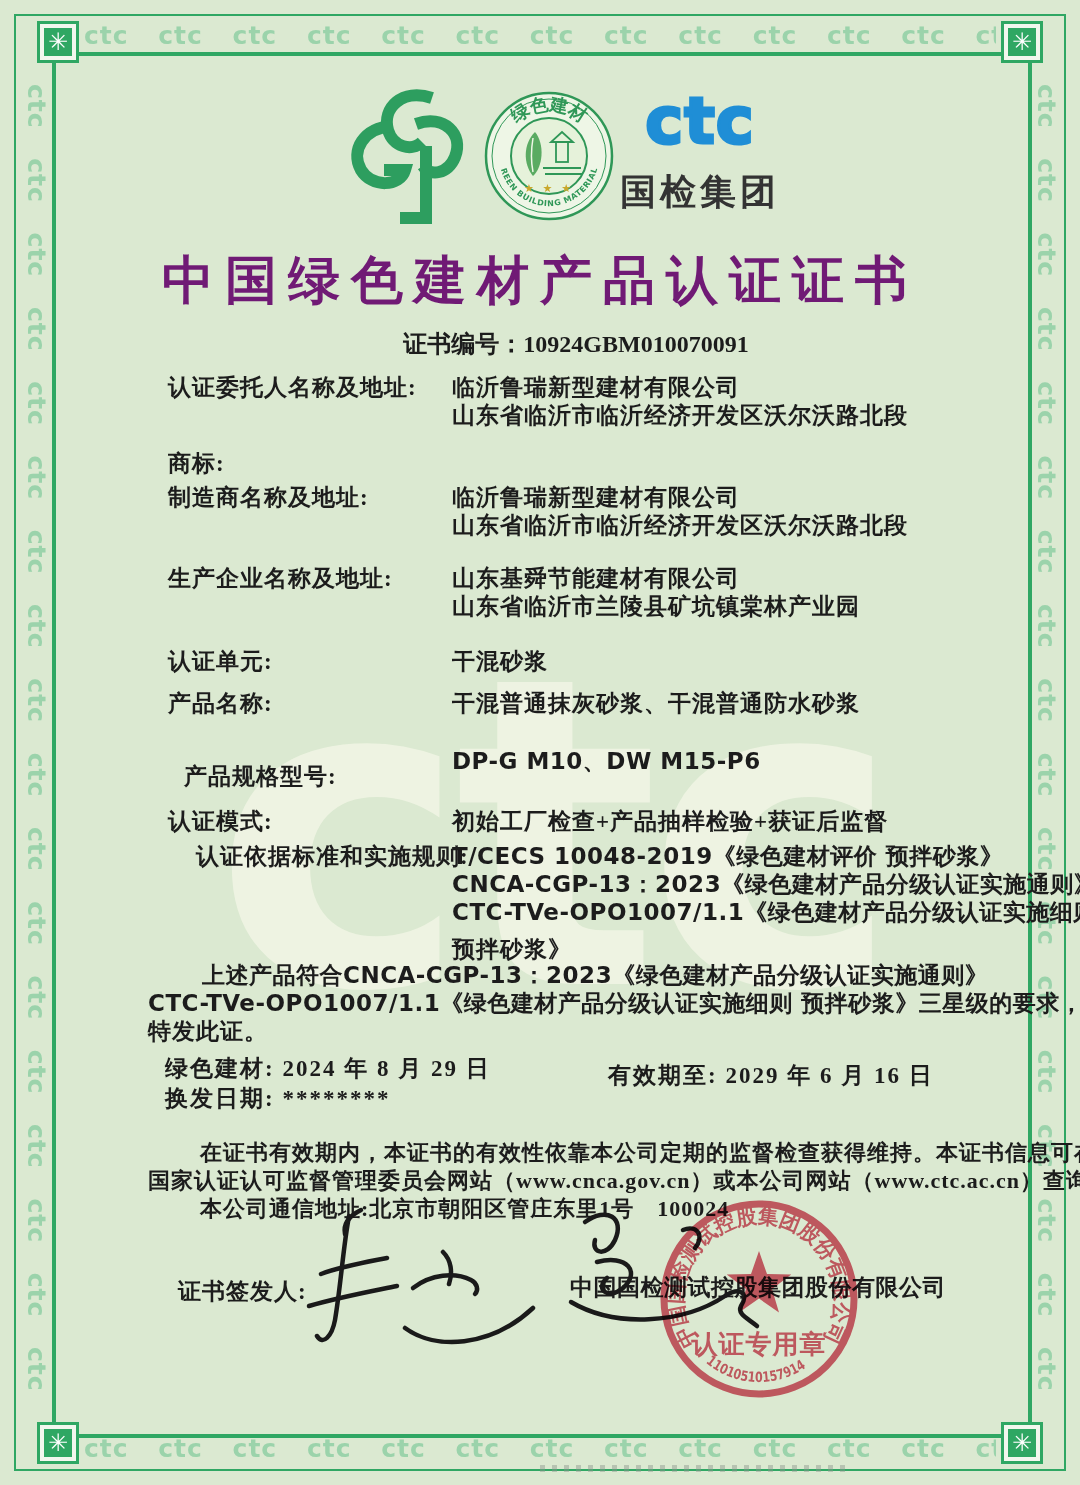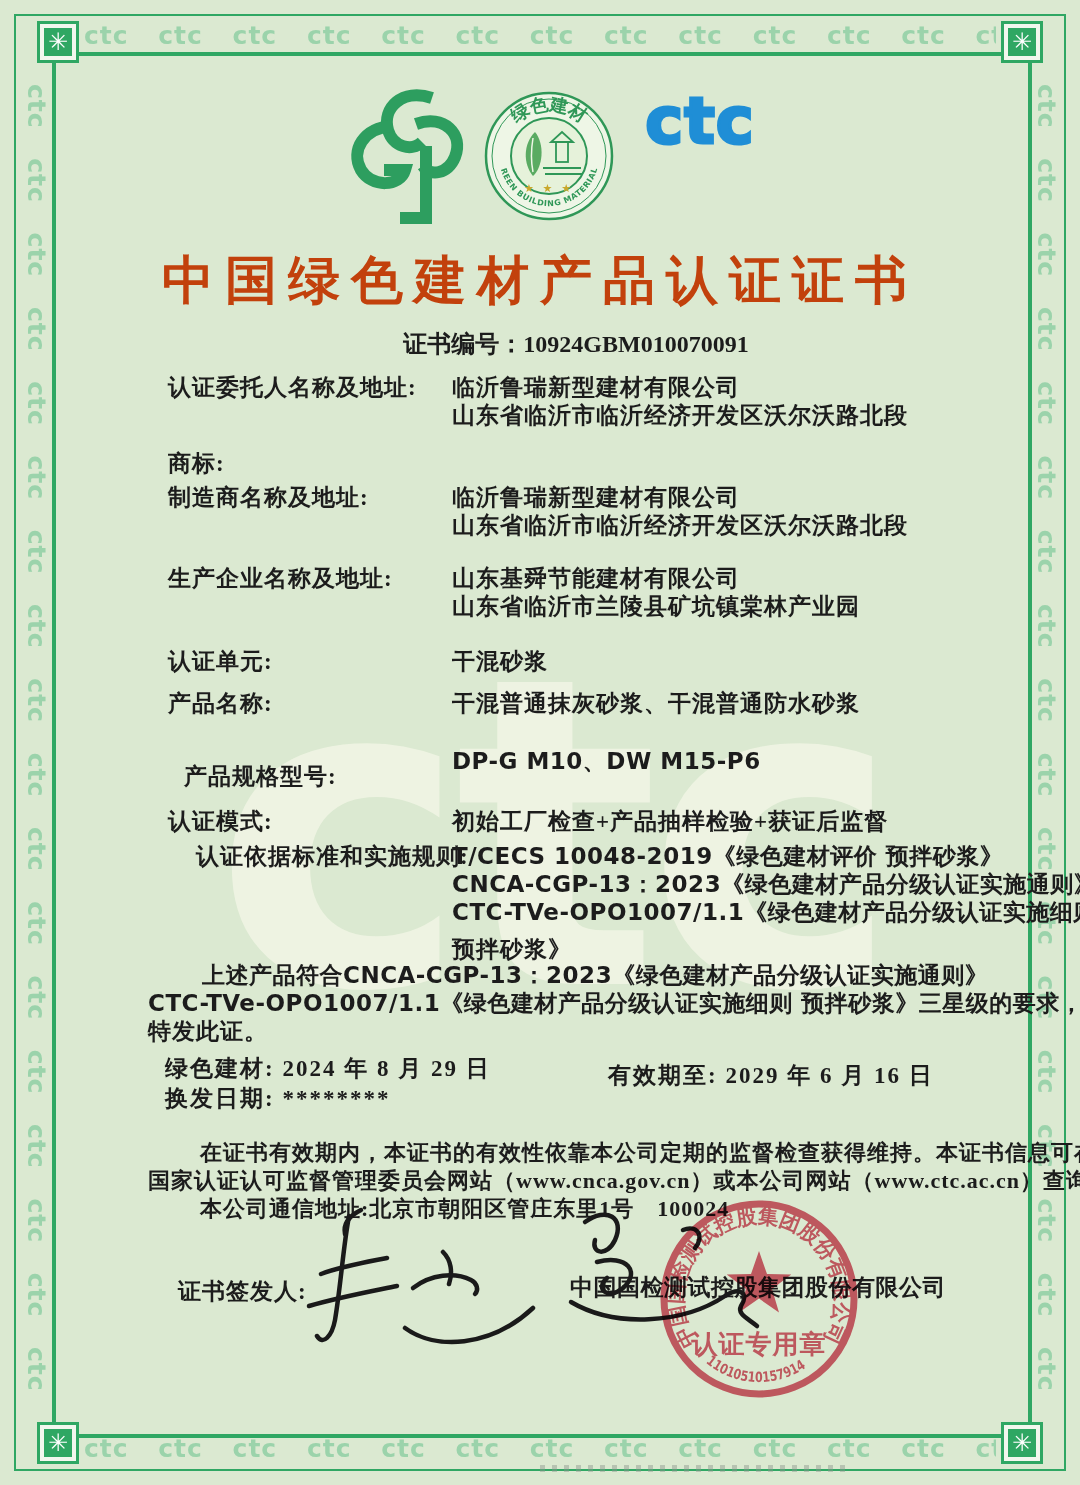--- a/index.html
+++ b/index.html
@@ -25,21 +25,21 @@
         text-align:center;color:rgba(250,250,236,0.6);letter-spacing:-14px;pointer-events:none;}
   
   .logo-svg{position:absolute;z-index:2;}
   .ctc-word{position:absolute;left:620px;top:84px;width:160px;z-index:2;text-align:center;
         font-family:"DejaVu Sans",sans-serif;font-weight:900;font-size:64px;color:#1f8ed6;
         -webkit-text-stroke:3px #1f8ed6;letter-spacing:1px;}
   .ctc-sub{position:absolute;left:608px;top:168px;width:184px;z-index:2;text-align:center;
         font-family:"DejaVu Sans",sans-serif;font-weight:900;font-size:36px;color:#333333;
         letter-spacing:4px;}
   .title{position:absolute;left:0;top:246px;width:1080px;text-align:center;z-index:2;
-        font-size:52px;font-weight:700;color:#c2410c;letter-spacing:11px;}
+        font-size:52px;font-weight:700;color:#701a75;letter-spacing:11px;}
   .certno{position:absolute;left:0;top:328px;width:1080px;text-align:center;z-index:2;
         font-size:24px;font-weight:700;padding-left:36px;}
   
   .line{position:absolute;white-space:nowrap;font-size:23px;font-weight:700;z-index:2;
         letter-spacing:1px;}
   .code{font-family:"DejaVu Sans","Liberation Sans",sans-serif;letter-spacing:0.5px;}
   .small{font-size:22px;}
   .num{font-weight:700;}
   
   .sig{position:absolute;left:285px;top:1200px;z-index:3;}
@@ -100,20 +100,21 @@
     <path d="M 50 48 C 48 60 48 72 50 82" stroke="#eef6e6" stroke-width="1.5" fill="none"></path>
     <g stroke="#2f9757" stroke-width="1.8" fill="none">
       <path d="M 68 52 L 90 52 L 79 42 Z"></path>
       <rect x="73" y="52" width="12" height="20"></rect>
       <path d="M 60 78 L 98 78 M 62 84 L 100 84"></path>
     </g>
     <text x="66" y="102" text-anchor="middle" font-size="11" fill="#c9a82c" letter-spacing="3">★ ★ ★</text>
   </svg>
 
   <div class="ctc-word">ctc</div>
+  <div class="ctc-sub">国检集团</div>
 
   <div class="title">中国绿色建材产品认证证书</div>
   <div class="certno">
     <span>证书编号：</span><span class="num">10924GBM010070091</span>
   </div>
 
   <div class="line" style="left:168px;top:372px;text-align:right;">认证委托人名称及地址:</div>
   <div class="line" style="left:452px;top:372px;">临沂鲁瑞新型建材有限公司</div>
   <div class="line" style="left:452px;top:400px;">山东省临沂市临沂经济开发区沃尔沃路北段</div>
 

